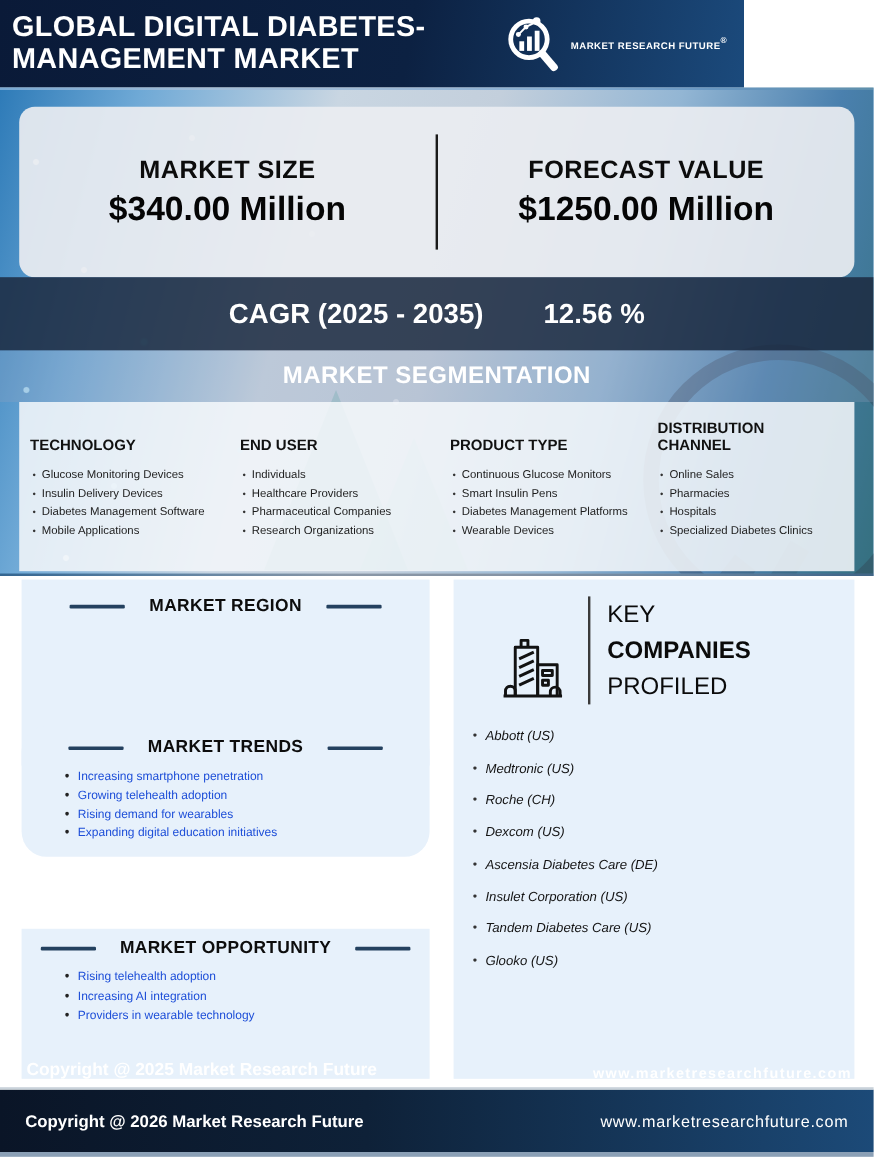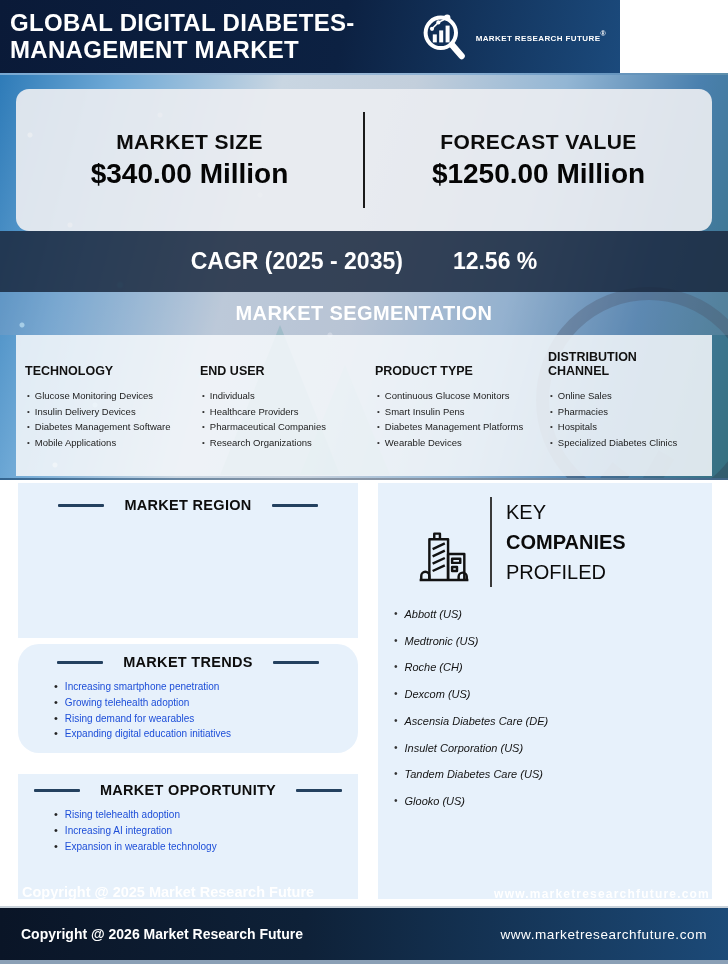--- a/index.html
+++ b/index.html
@@ -52,21 +52,21 @@
   .seg-panel{left:16px;top:260px;width:696px;height:141px;background:rgba(243,246,249,.88);display:grid;grid-template-columns:175px 175px 173px 1fr;padding:13px 4px 0 9px;box-sizing:border-box;}
   .seg-col{padding-right:8px;}
   .seg-heading{font-size:12.5px;font-weight:700;color:#111;min-height:30px;display:flex;align-items:flex-end;line-height:14px;}
   .seg-list{list-style:none;margin:10px 0 0 0;padding:0;}
   .seg-list li{font-size:9.5px;color:#1c1c1c;line-height:15.5px;display:flex;}
   .seg-list li::before{content:"•";font-size:8px;margin:0 5px 0 2px;color:#333;}
 
   
   .panel{background:#e7f1fb;}
   .region-panel{left:18px;top:483px;width:340px;height:155px;text-align:right;}
-  .trends-panel{left:18px;top:644px;width:340px;height:109px;border-radius:21px;}
+  .trends-panel{left:18px;top:605px;width:340px;height:109px;border-radius:21px;}
   .opp-panel{left:18px;top:774px;width:340px;height:125px;}
   .companies-panel{left:378px;top:483px;width:334px;height:416px;}
 
   .sec-title-row{display:flex;align-items:center;justify-content:center;gap:20px;padding-top:14px;}
   .dash{width:46px;height:3px;background:#24415f;border-radius:1px;}
   .sec-title{font-size:14.5px;font-weight:700;color:#0d0d0d;letter-spacing:.3px;}
   .sec-list{list-style:none;margin:9px 0 0 36px;padding:0;}
   .sec-list li{font-size:10px;color:#1d4ed8;line-height:15.8px;display:flex;}
   .sec-list li::before{content:"•";font-size:11px;margin-right:7px;color:#222;}
 
@@ -207,21 +207,21 @@
 
 <div class="abs panel opp-panel">
   <div class="sec-title-row" style="padding-top:8px">
     <span class="dash"></span>
     <span class="sec-title">MARKET OPPORTUNITY</span>
     <span class="dash"></span>
   </div>
   <ul class="sec-list">
     <li>Rising telehealth adoption</li>
     <li>Increasing AI integration</li>
-    <li>Expansion in wearable technology</li>
+    <li>Providers in wearable technology</li>
   </ul>
 </div>
 
 <div class="abs panel companies-panel">
   <div class="comp-header">
     <span class="comp-icon">
       <svg width="52" height="58" viewBox="0 0 64 70">
         <g fill="none" stroke="#121212" stroke-width="3" stroke-linejoin="round">
           <path d="M20 12 V5 h7 v7"></path>
           <path d="M14 62 V12 h23 v50"></path>

